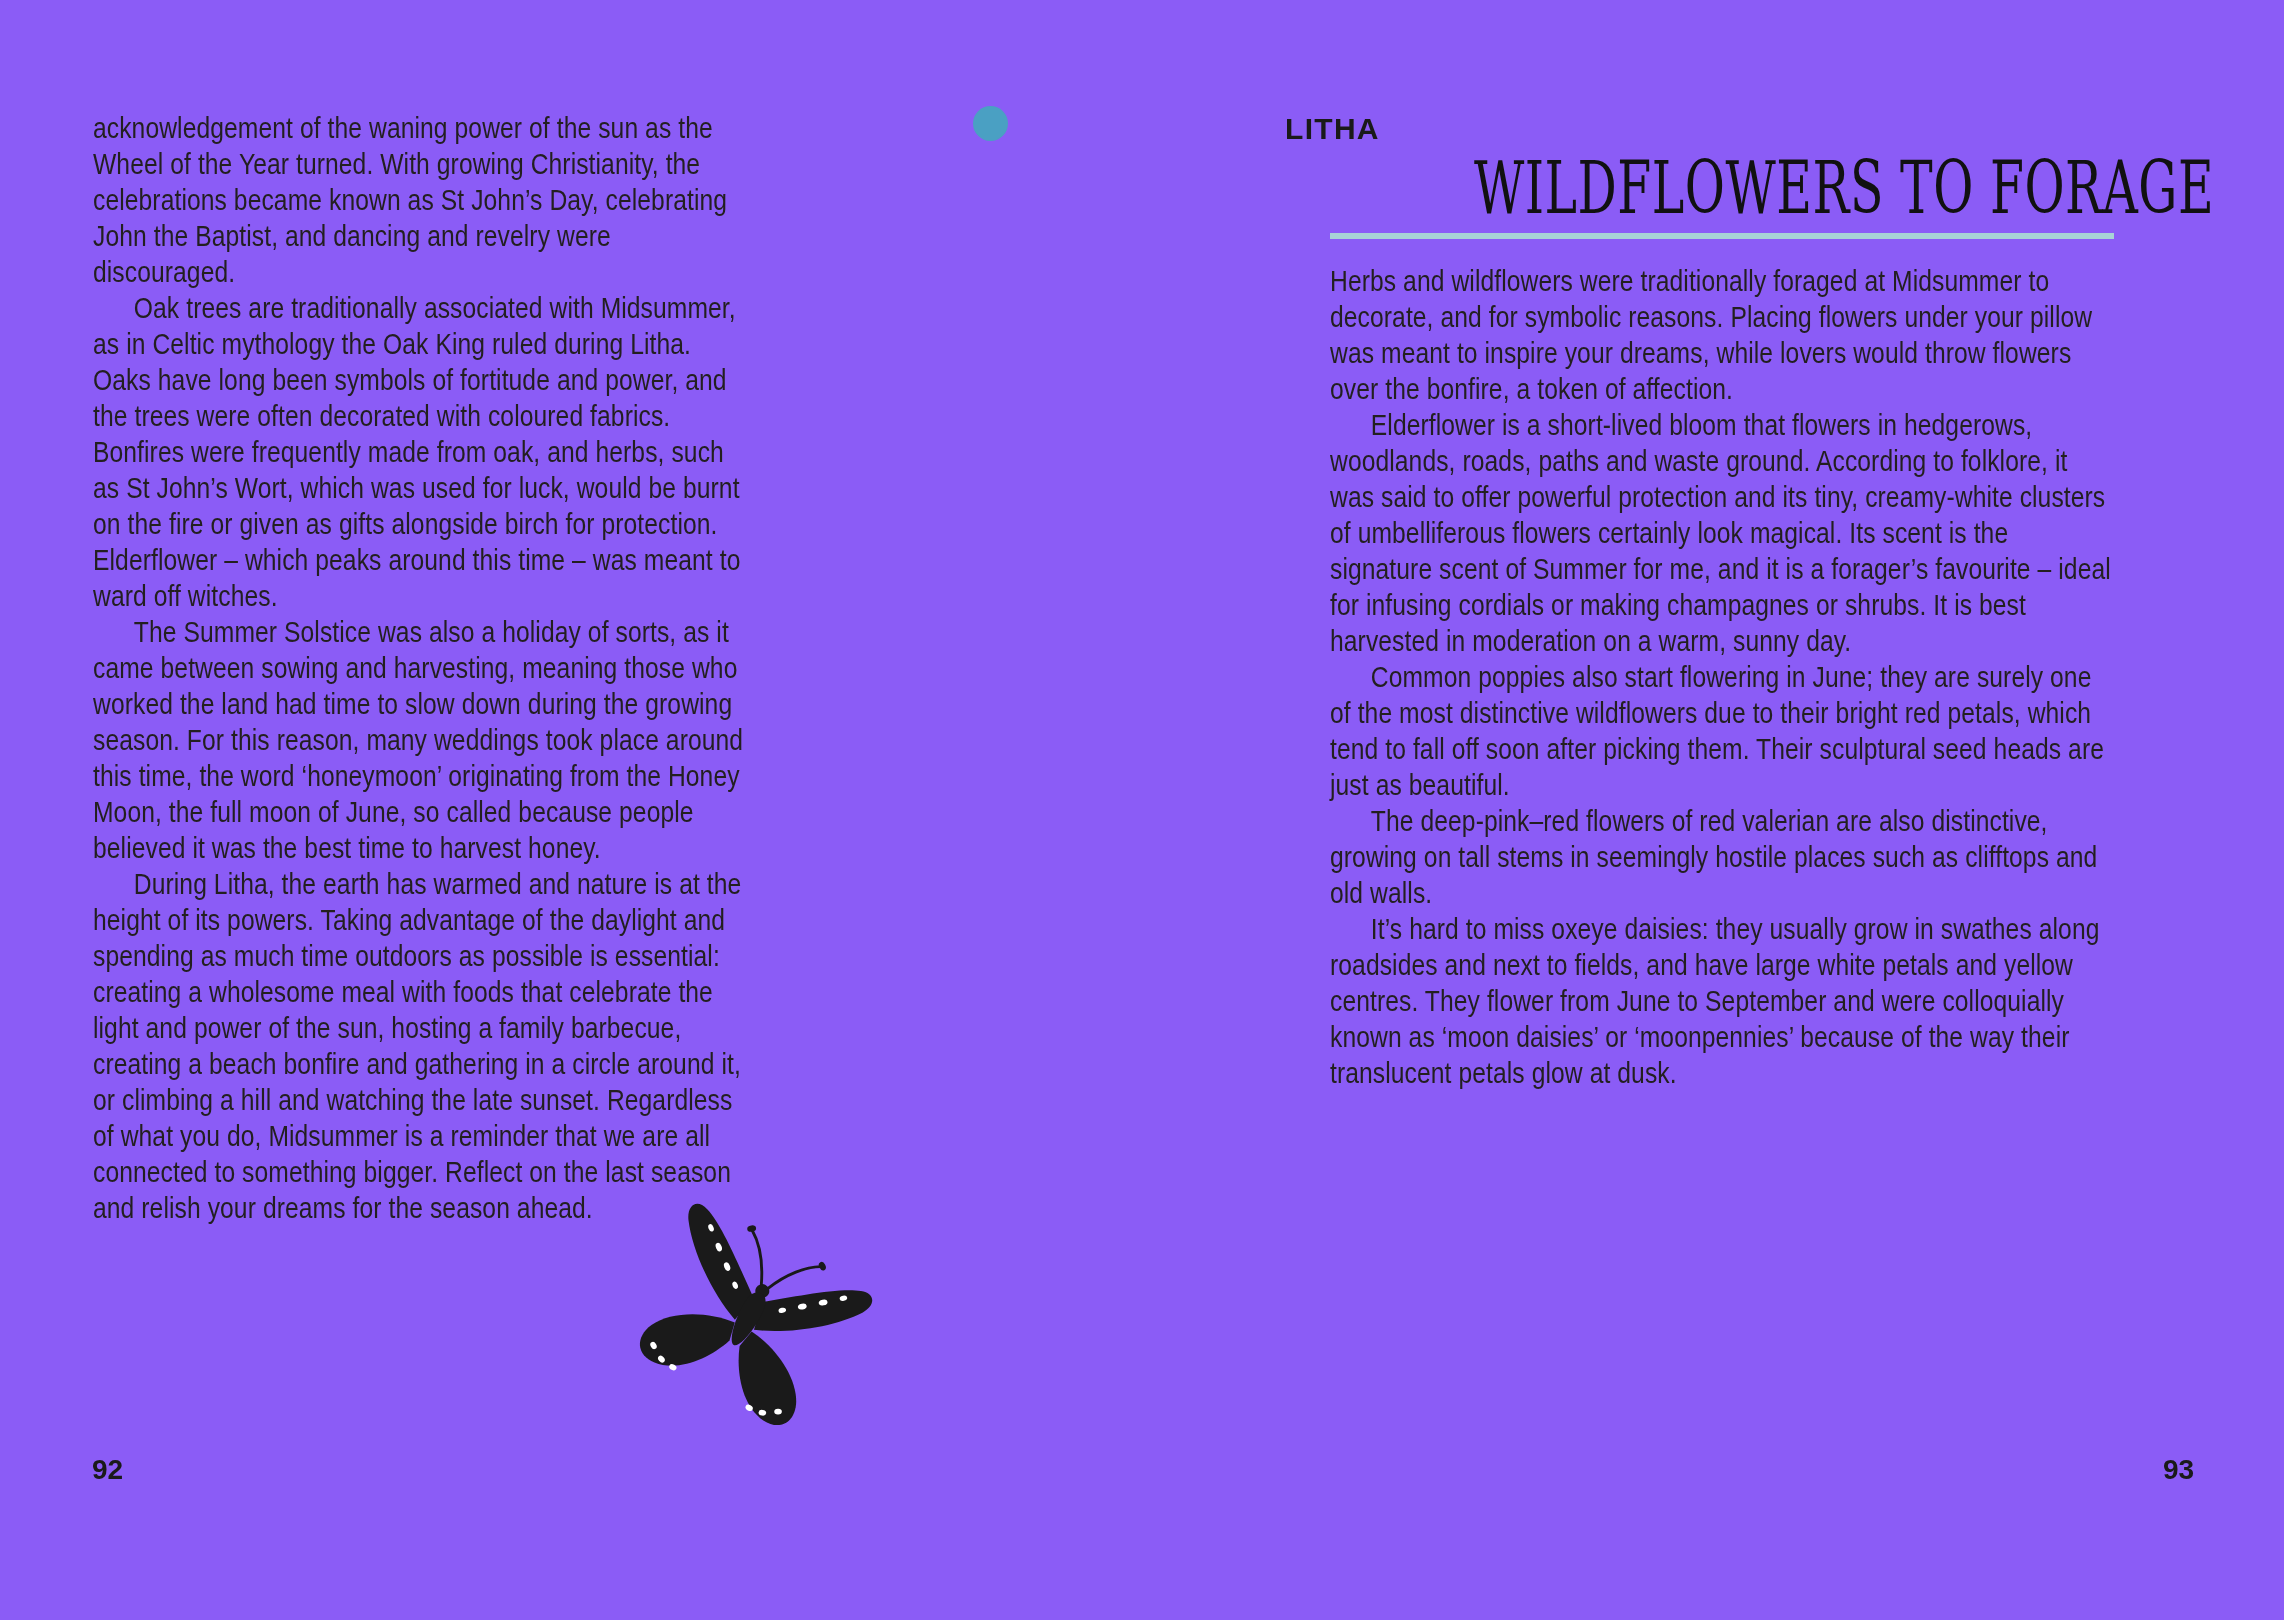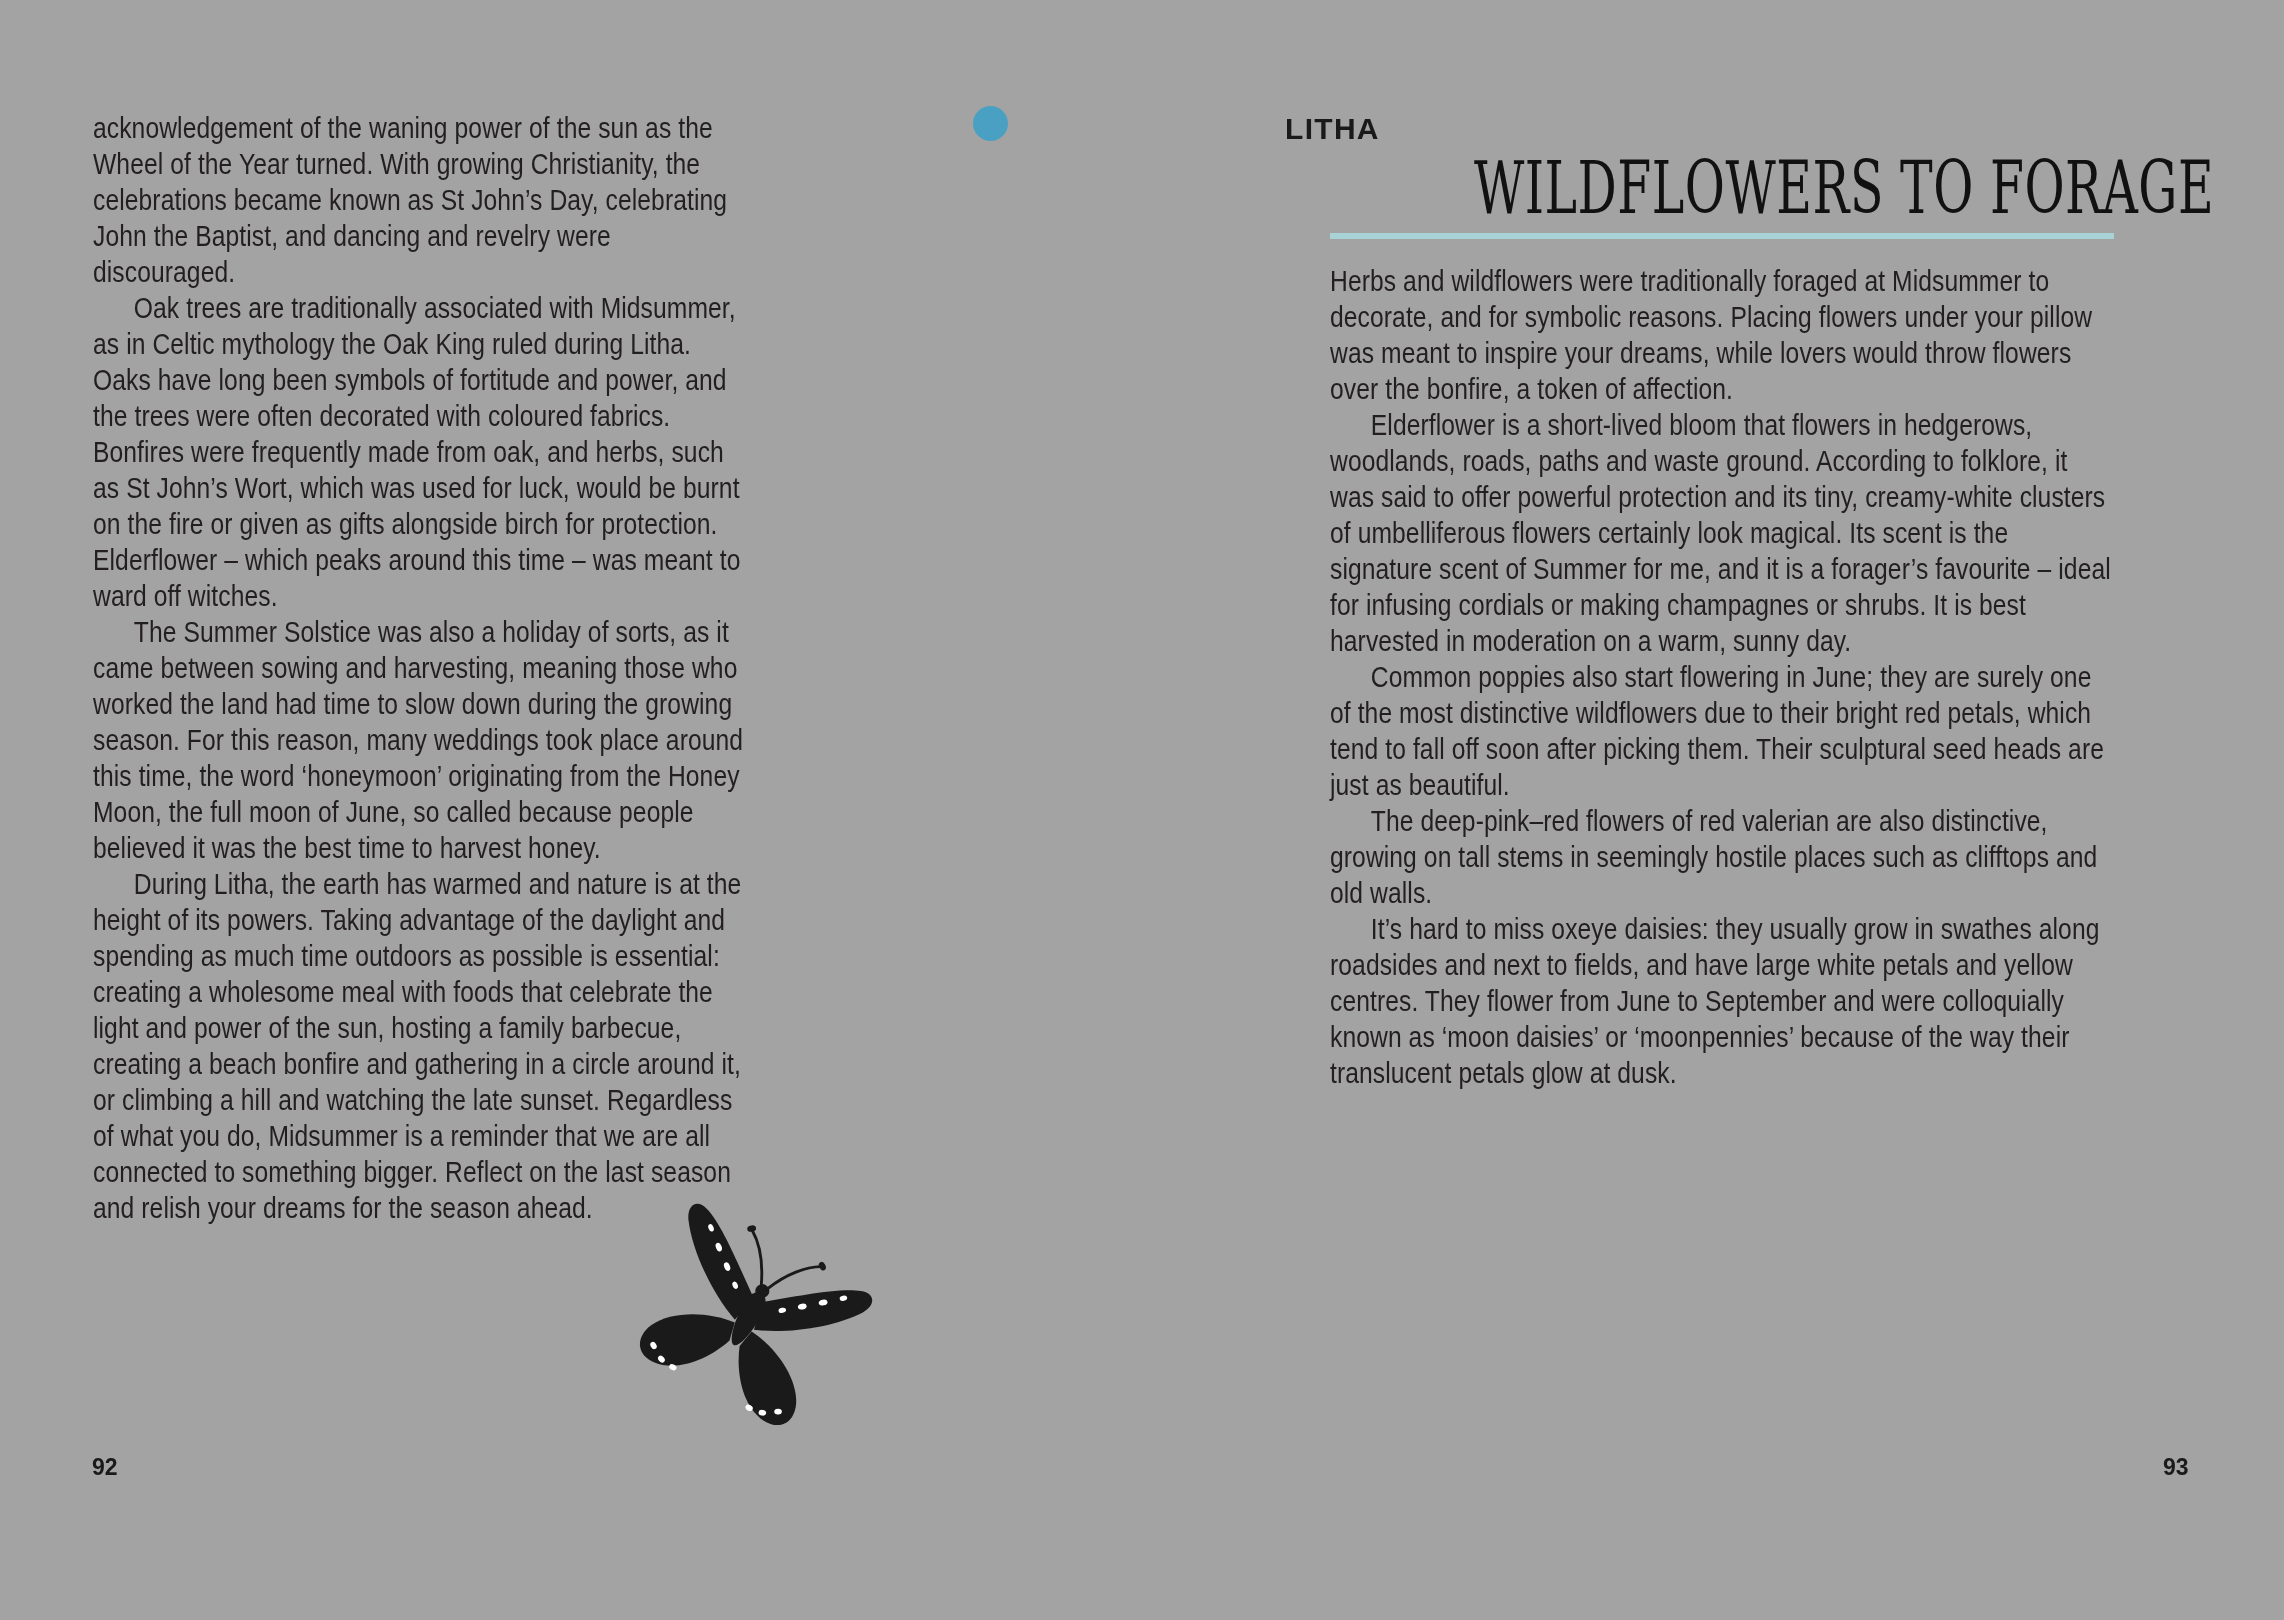--- a/index.html
+++ b/index.html
@@ -1,20 +1,20 @@
 <!DOCTYPE html>
 <html style="font-size:10.5px"><head>
 <meta charset="utf-8">
 <style>
   html, body { margin: 0; padding: 0; background: #ffffff; }
   .canvas {
     position: relative;
     width: 2284px;
     height: 1620px;
-    background: #a3a3a3;
+    background: #8b5cf6;
     overflow: hidden;
     font-family: "Liberation Sans", sans-serif;
     color: #231f20;
     text-decoration: underline;
   }
 
   
   .textcol {
     position: absolute;
     transform: scaleX(0.85);
@@ -65,21 +65,21 @@
 
   .section-dot {
     position: absolute;
     left: 973px; top: 106px;
     width: 35px; height: 35px;
     border-radius: 50%;
   }
 
   .folio {
     position: absolute;
-    font-size: 23px;
+    font-size: 28px;
     font-weight: bold;
     color: #1a1a1a;
   }
   .folio-left  { left: 92px;  top: 1454px; }
   .folio-right { left: 2163px; top: 1454px; }
 
   .butterfly {
     position: absolute;
     left: 619px; top: 1216px;
     width: 255px; height: 216px;

